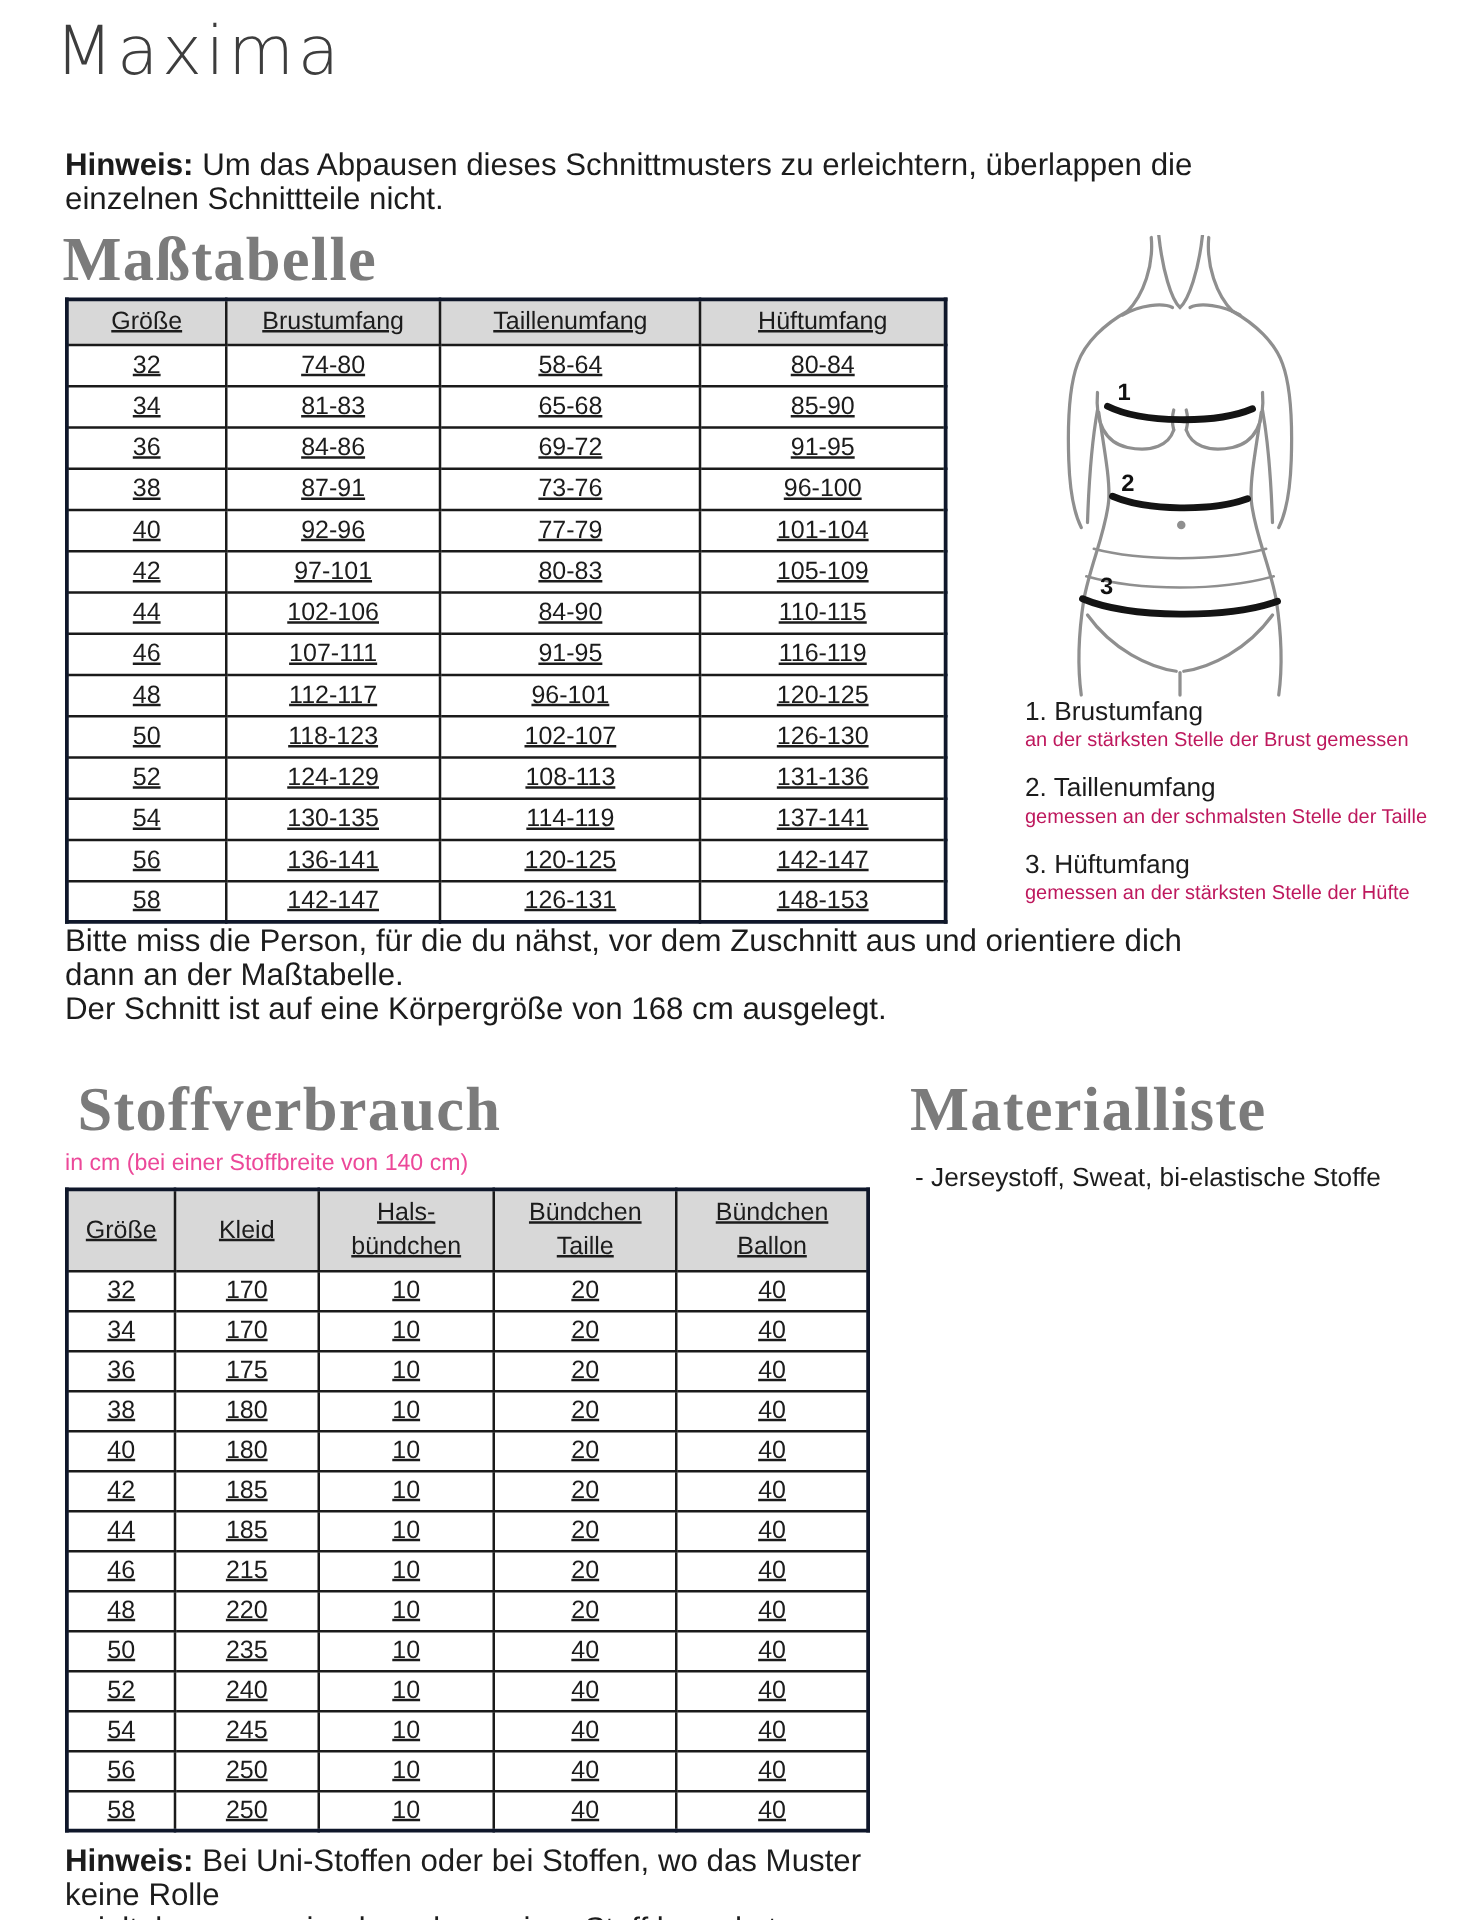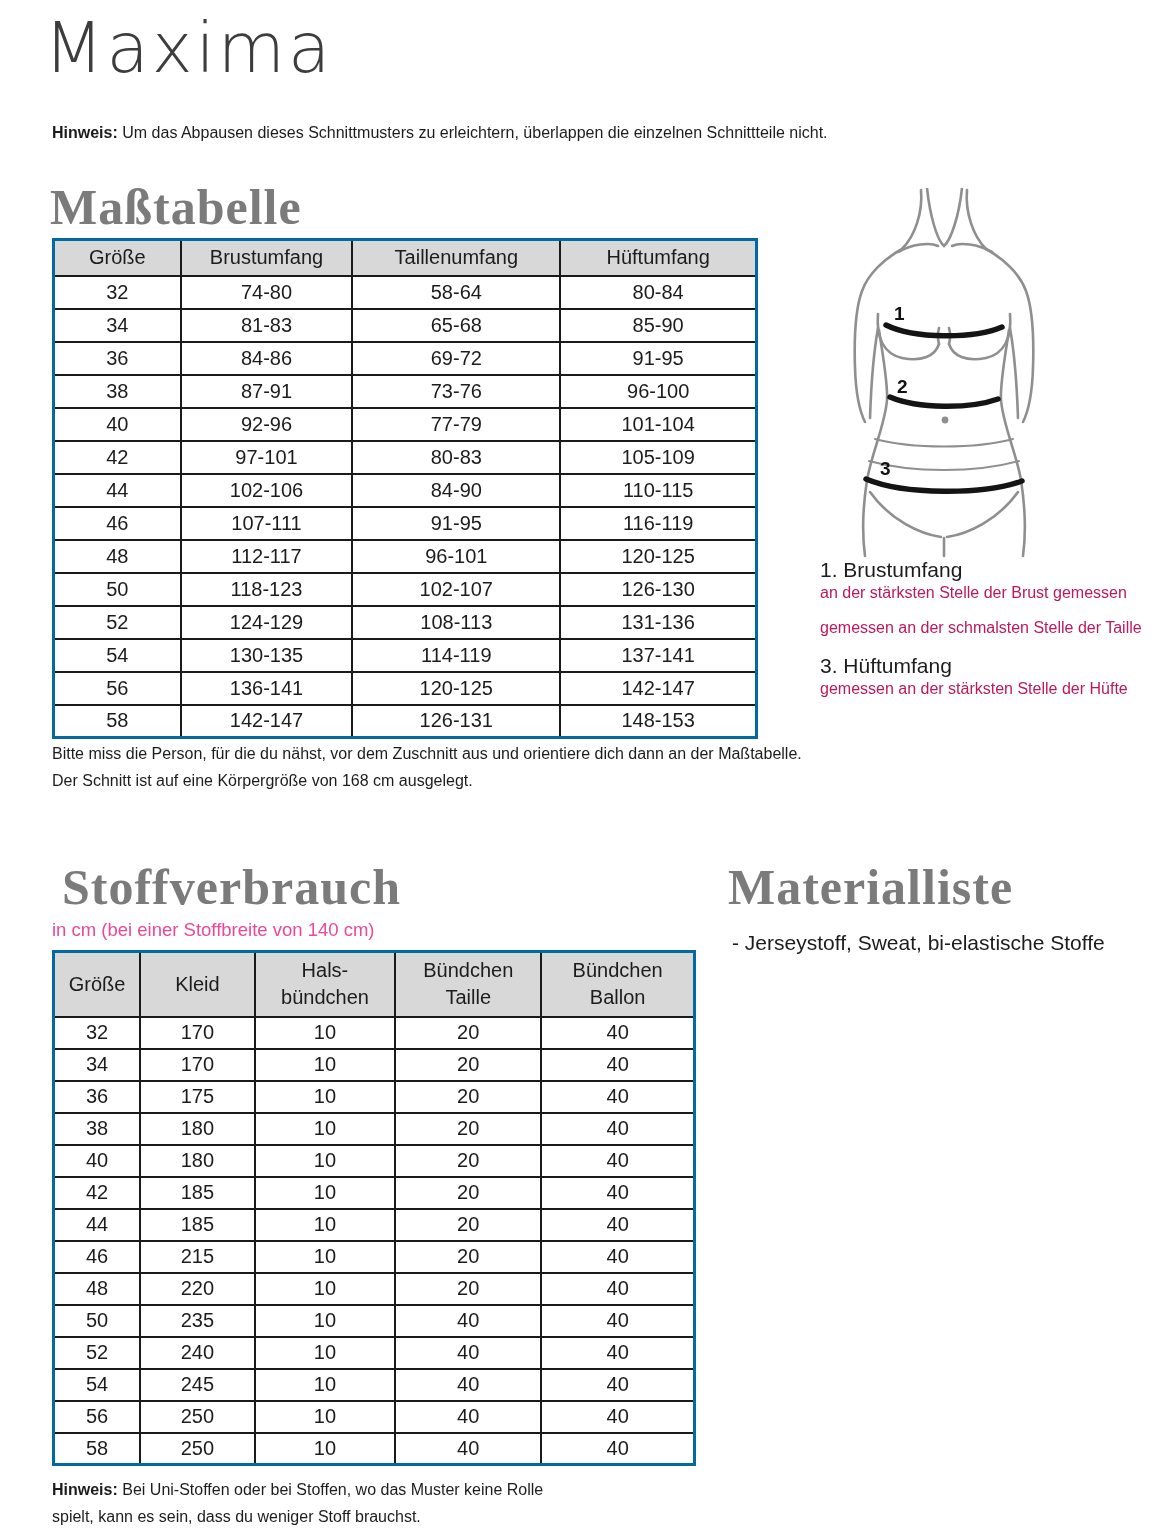--- a/index.html
+++ b/index.html
@@ -6,43 +6,43 @@
   html,body { background:#ffffff; }
   .page {
     position:relative; width:1171px; height:1536px; background:#ffffff;
     font-family:"Liberation Sans", sans-serif; color:#1c1c1c; overflow:hidden;
   }
   .abs { position:absolute; }
 
   .brand-title {
     left:44px; top:14px;
     font-family:"DejaVu Sans", "Liberation Sans", sans-serif;
-    font-weight:200; font-size:69px; line-height:1.0;
+    font-weight:200; font-size:54px; line-height:1.0;
     color:#3d3d3d; letter-spacing:3px;
   }
-  .note { font-size:16px; line-height:27px; color:#1c1c1c; }
+  .note { font-size:25px; line-height:27px; color:#1c1c1c; }
   .note b { font-weight:700; }
   .top-note { left:52px; top:119px; width:1000px; }
 
   .section-heading {
     font-family:"Liberation Serif", serif; font-weight:700;
     font-size:50px; line-height:1.0; color:#7b7b7b; letter-spacing:1px;
   }
   .h-mass { left:50px; top:182px; }
   .h-fabric { left:62px; top:862px; }
   .h-material { left:728px; top:862px; }
 
   .fabric-subtitle { left:52px; top:919px; font-size:18.5px; color:#ec4899; }
 
   table.grid { border-collapse:collapse; table-layout:fixed; background:#fff; }
   table.grid th, table.grid td {
     border:2px solid #1a1a1a; text-align:center; vertical-align:middle;
     font-size:20px; color:#1c1c1c; padding:0;
   }
-  table.grid { border:3px solid #0369a1; }
+  table.grid { border:3px solid #0f172a;text-decoration:underline; }
   table.grid th { background:#d8d8d8; font-weight:400; white-space:pre-line; }
 
   .mass-table { left:52px; top:238px; width:706px; }
   .mass-table th { height:36px; }
   .mass-table td { height:33px; }
 
   .fabric-table { left:52px; top:950px; width:644px; }
   .fabric-table th { height:65px; line-height:27px; }
   .fabric-table td { height:32px; }
 
@@ -226,20 +226,21 @@
       <text x="38" y="287" class="fig-num">3</text>
     </svg>
   </div>
 
   <div class="abs legend">
     <div class="legend-item">
       <div class="legend-title">1. Brustumfang</div>
       <div class="legend-desc">an der stärksten Stelle der Brust gemessen</div>
     </div>
     <div class="legend-item">
+      <div class="legend-title">2. Taillenumfang</div>
       <div class="legend-desc">gemessen an der schmalsten Stelle der Taille</div>
     </div>
     <div class="legend-item">
       <div class="legend-title">3. Hüftumfang</div>
       <div class="legend-desc">gemessen an der stärksten Stelle der Hüfte</div>
     </div>
   </div>
 
   <div class="abs note mass-note">
     <span>Bitte miss die Person, für die du nähst, vor dem Zuschnitt aus und orientiere dich dann an der Maßtabelle.</span><br>

